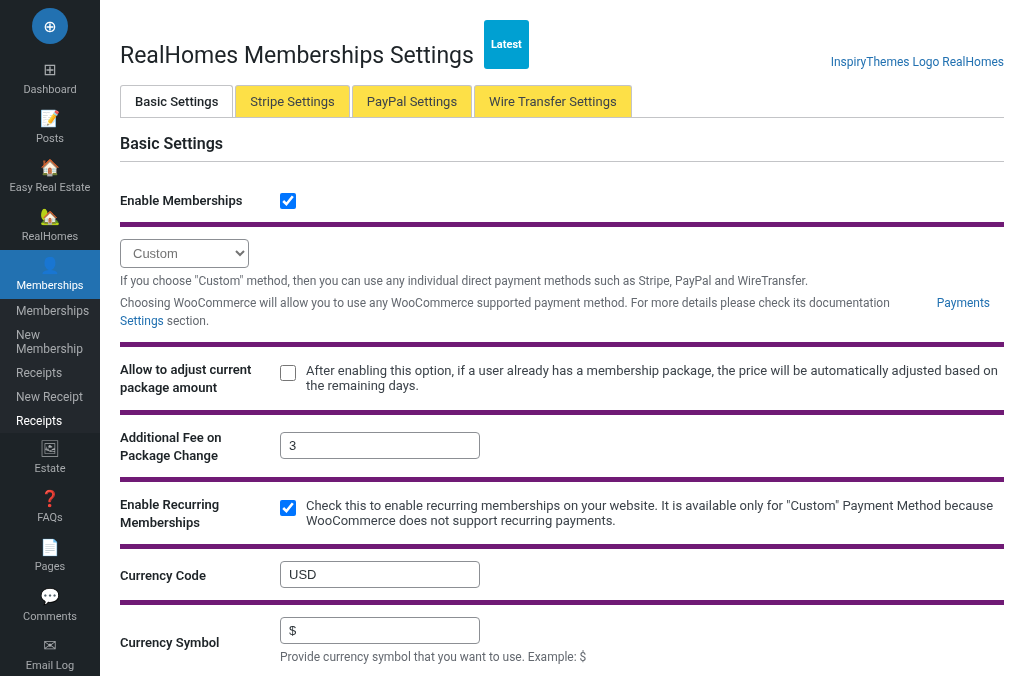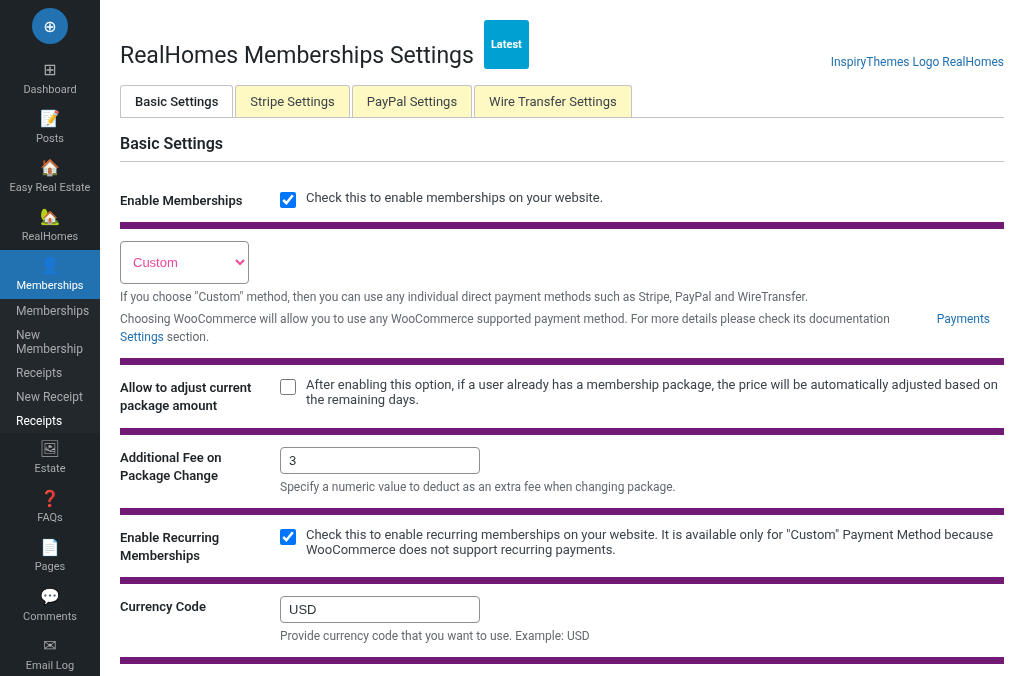--- a/index.html
+++ b/index.html
@@ -23,37 +23,37 @@
 
     
     .page-header { display: flex; align-items: flex-end; margin-bottom: 16px; gap: 10px; }
     .page-title { font-size: 23px; font-weight: 400; color: #1d2327; }
     .badge-latest { background: #00a0d2; color: white; font-size: 11px; padding: 18px 7px; border-radius: 3px; font-weight: 700; }
     .header-links { margin-left: auto; font-size: 12px; color: #2271b1; }
     .header-links a { color: #2271b1; text-decoration: none; }
 
     
     .tabs { display: flex; border-bottom: 1px solid #c3c4c7; margin-bottom: 0; }
-    .tab { padding: 8px 14px; font-size: 13px; cursor: pointer; color: #3c434a; background: #fef9c3; border: 1px solid #c3c4c7; border-bottom: none; margin-right: 2px; border-radius: 3px 3px 0 0; text-decoration: none; }
+    .tab { padding: 8px 14px; font-size: 13px; cursor: pointer; color: #3c434a; background: #fde047; border: 1px solid #c3c4c7; border-bottom: none; margin-right: 2px; border-radius: 3px 3px 0 0; text-decoration: none; }
     .tab.active { background: white; border-bottom-color: white; color: #1d2327; font-weight: 500; }
 
     
     .settings-section { padding: 16px 0; }
     .settings-title { font-size: 16px; font-weight: 600; color: #1d2327; margin-bottom: 16px; padding-bottom: 8px; border-bottom: 1px solid #c3c4c7; }
 
     
-    .setting-row { display: flex; padding: 12px 0; border-bottom: 7px solid #701a75; align-items: flex-start; }
+    .setting-row { display: flex; padding: 12px 0; border-bottom: 5px solid #701a75; align-items: center; }
     .setting-label { width: 160px; flex-shrink: 0; padding-right: 16px; padding-top: 2px; font-weight: 600; color: #1d2327; font-size: 13px; line-height: 1.4; }
     .setting-control { flex: 1; }
     .setting-control p { font-size: 12px; color: #646970; margin-top: 4px; line-height: 1.5; }
     .setting-control a { color: #2271b1; text-decoration: none; margin-left: 44px; }
 
     
     input[type="text"], input[type="number"] { border: 1px solid #8c8f94; border-radius: 4px; padding: 5px 8px; font-size: 13px; color: #2c3338; background: white; }
-    select { border: 1px solid #8c8f94; border-radius: 4px; padding: 12px 8px; font-size: 13px; color: #ec4899; background: white; cursor: pointer; }
+    select { border: 1px solid #8c8f94; border-radius: 4px; padding: 5px 8px; font-size: 13px; color: #737373; background: white; cursor: pointer; }
     input[type="checkbox"] { width: 16px; height: 16px; cursor: pointer; margin-right: 6px; vertical-align: middle; }
     .checkbox-label { display: flex; align-items: flex-start; gap: 4px; font-size: 13px; }
     .checkbox-label input { margin-top: 2px; flex-shrink: 0; }
 
     .currency-input { width: 200px; }
   </style>
 </head>
 <body>
 
 <div id="sidebar">
@@ -134,21 +134,20 @@
       </div>
 
       <div class="settings-section">
         <div class="settings-title">Basic Settings</div>
 
         <div class="setting-row">
           <div class="setting-label">Enable Memberships</div>
           <div class="setting-control">
             <label class="checkbox-label">
               <input type="checkbox" checked="" style="">
-              <span>Check this to enable memberships on your website.</span>
             </label>
           </div>
         </div>
 
         <div class="setting-row">
           <div class="setting-control">
             <select>
               <option>Custom</option>
               <option>WooCommerce</option>
             </select>
@@ -168,39 +167,37 @@
               <input type="checkbox" style="">
               <span>After enabling this option, if a user already has a membership package, the price will be automatically adjusted based on the remaining days.</span>
             </label>
           </div>
         </div>
 
         <div class="setting-row">
           <div class="setting-label">Additional Fee on Package Change</div>
           <div class="setting-control">
             <input type="text" class="currency-input" value="3" style="">
-            <p>Specify a numeric value to deduct as an extra fee when changing package.</p>
           </div>
         </div>
 
         <div class="setting-row">
           <div class="setting-label">Enable Recurring Memberships</div>
           <div class="setting-control">
             <label class="checkbox-label">
               <input type="checkbox" checked="" style="">
               <span>Check this to enable recurring memberships on your website. It is available only for "Custom" Payment Method because WooCommerce does not support recurring payments.</span>
             </label>
           </div>
         </div>
 
         <div class="setting-row">
           <div class="setting-label">Currency Code</div>
           <div class="setting-control">
             <input type="text" class="currency-input" value="USD" style="">
-            <p>Provide currency code that you want to use. Example: USD</p>
           </div>
         </div>
 
         <div class="setting-row">
           <div class="setting-label">Currency Symbol</div>
           <div class="setting-control">
             <input type="text" class="currency-input" value="$" style="">
             <p>Provide currency symbol that you want to use. Example: $</p>
           </div>
         </div>

